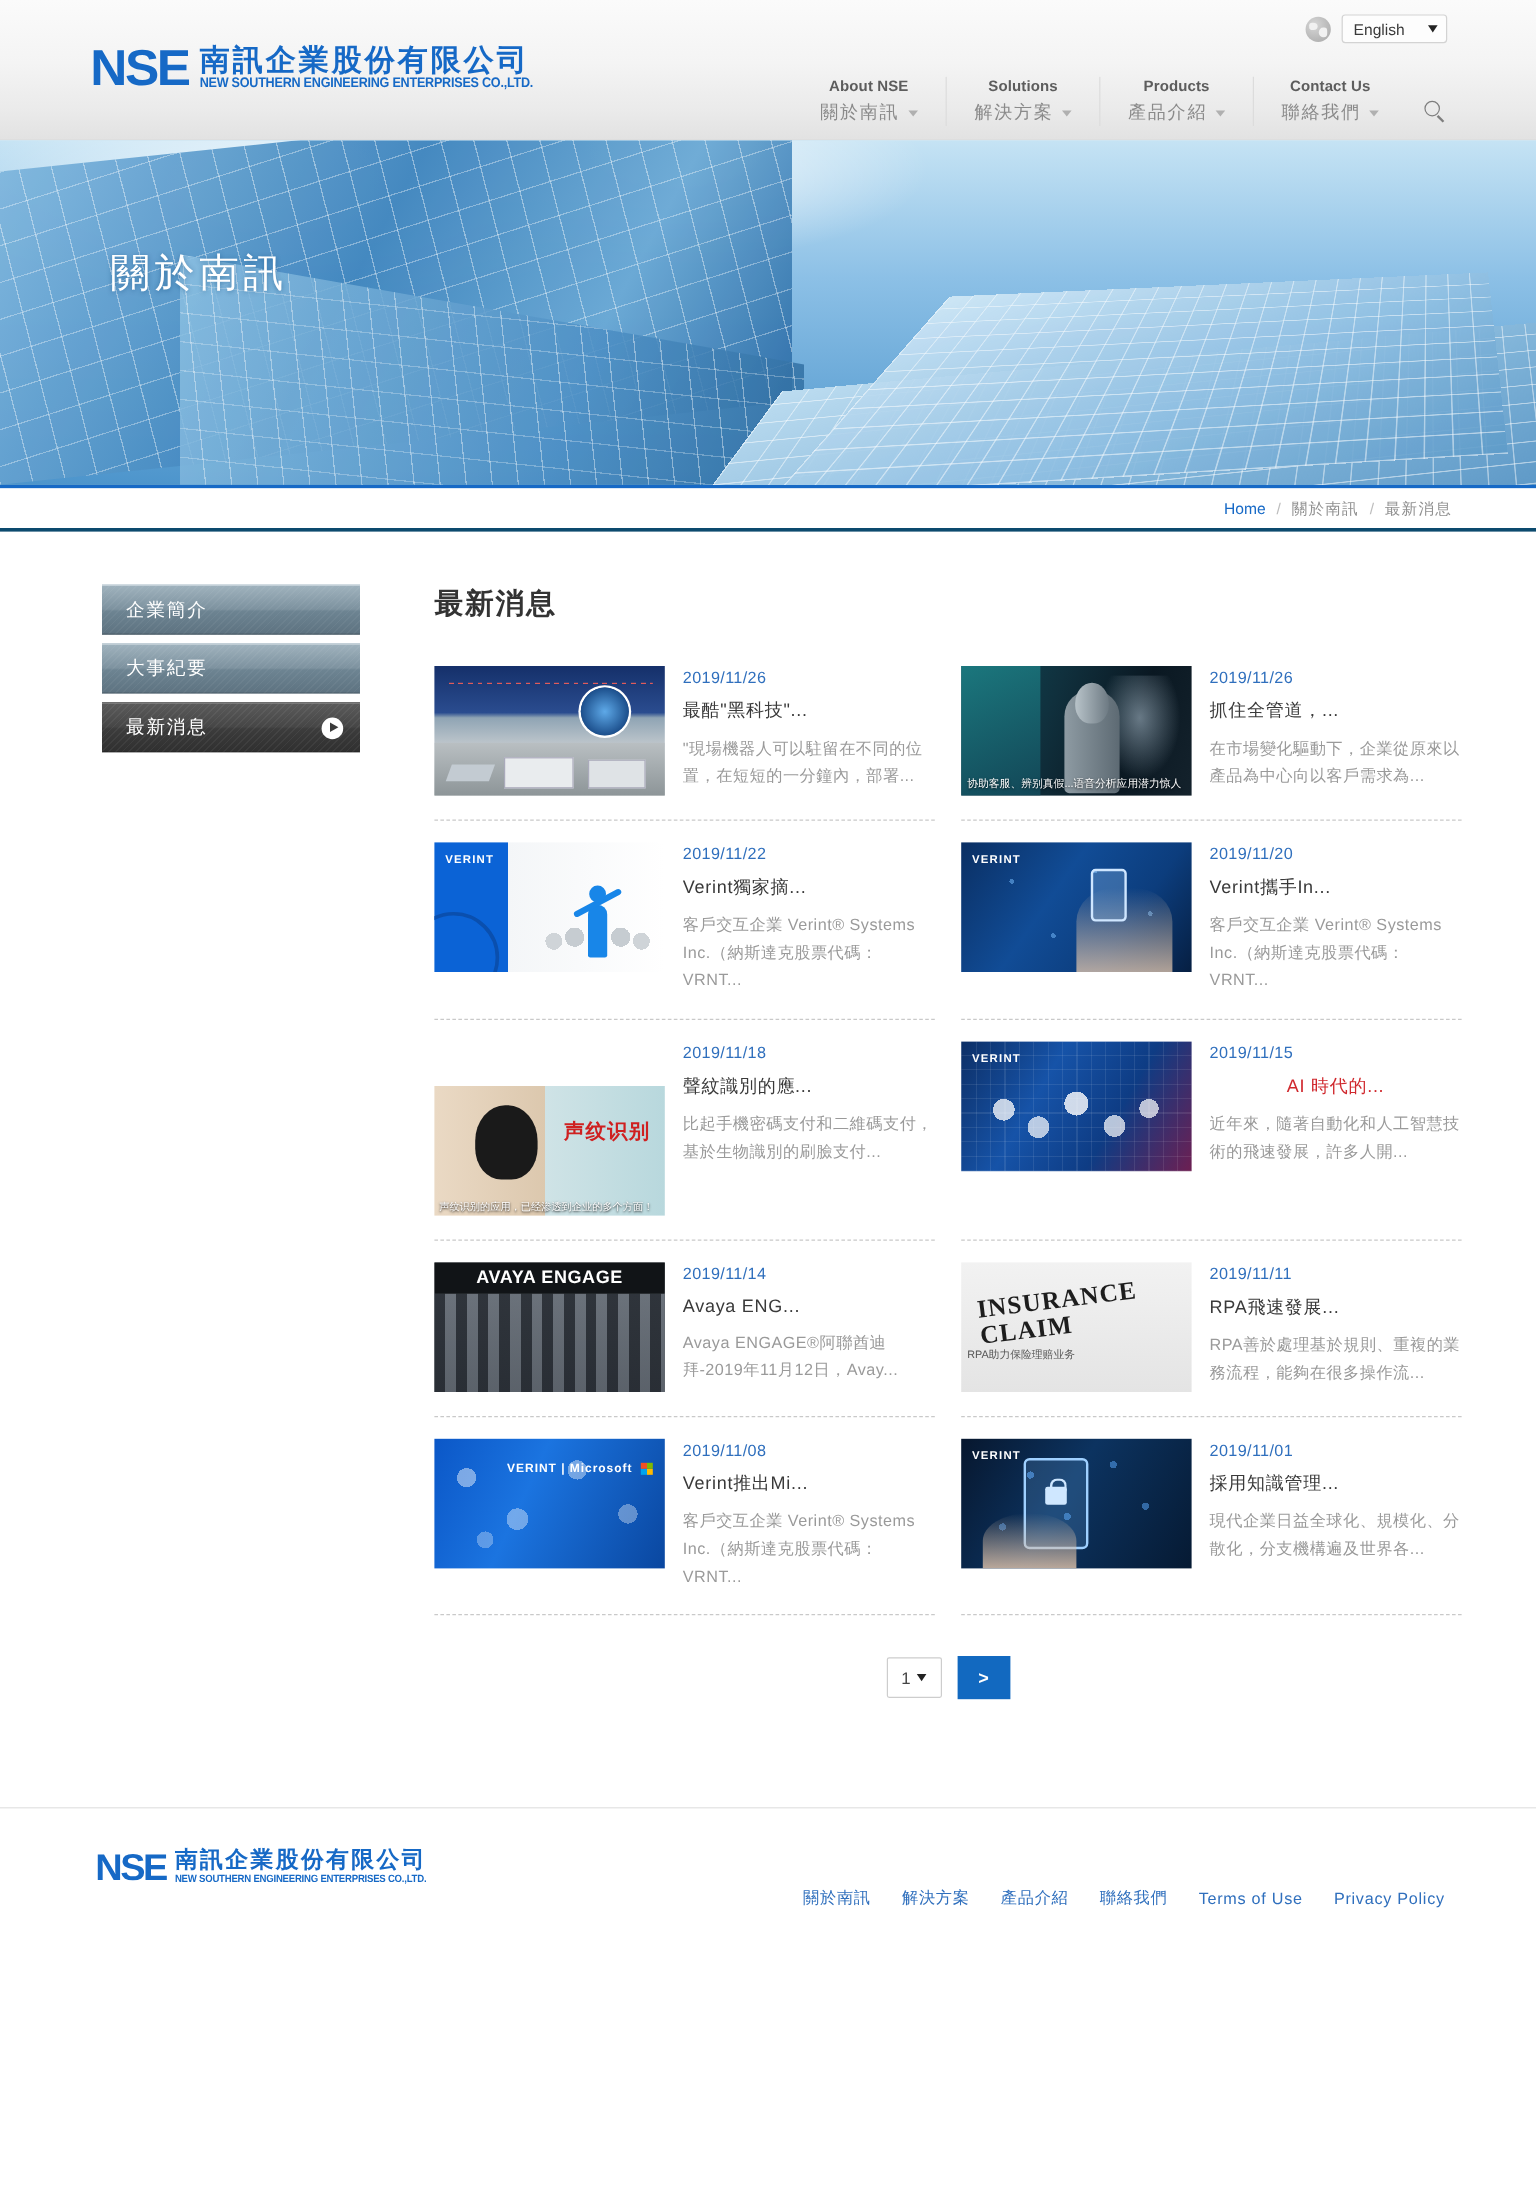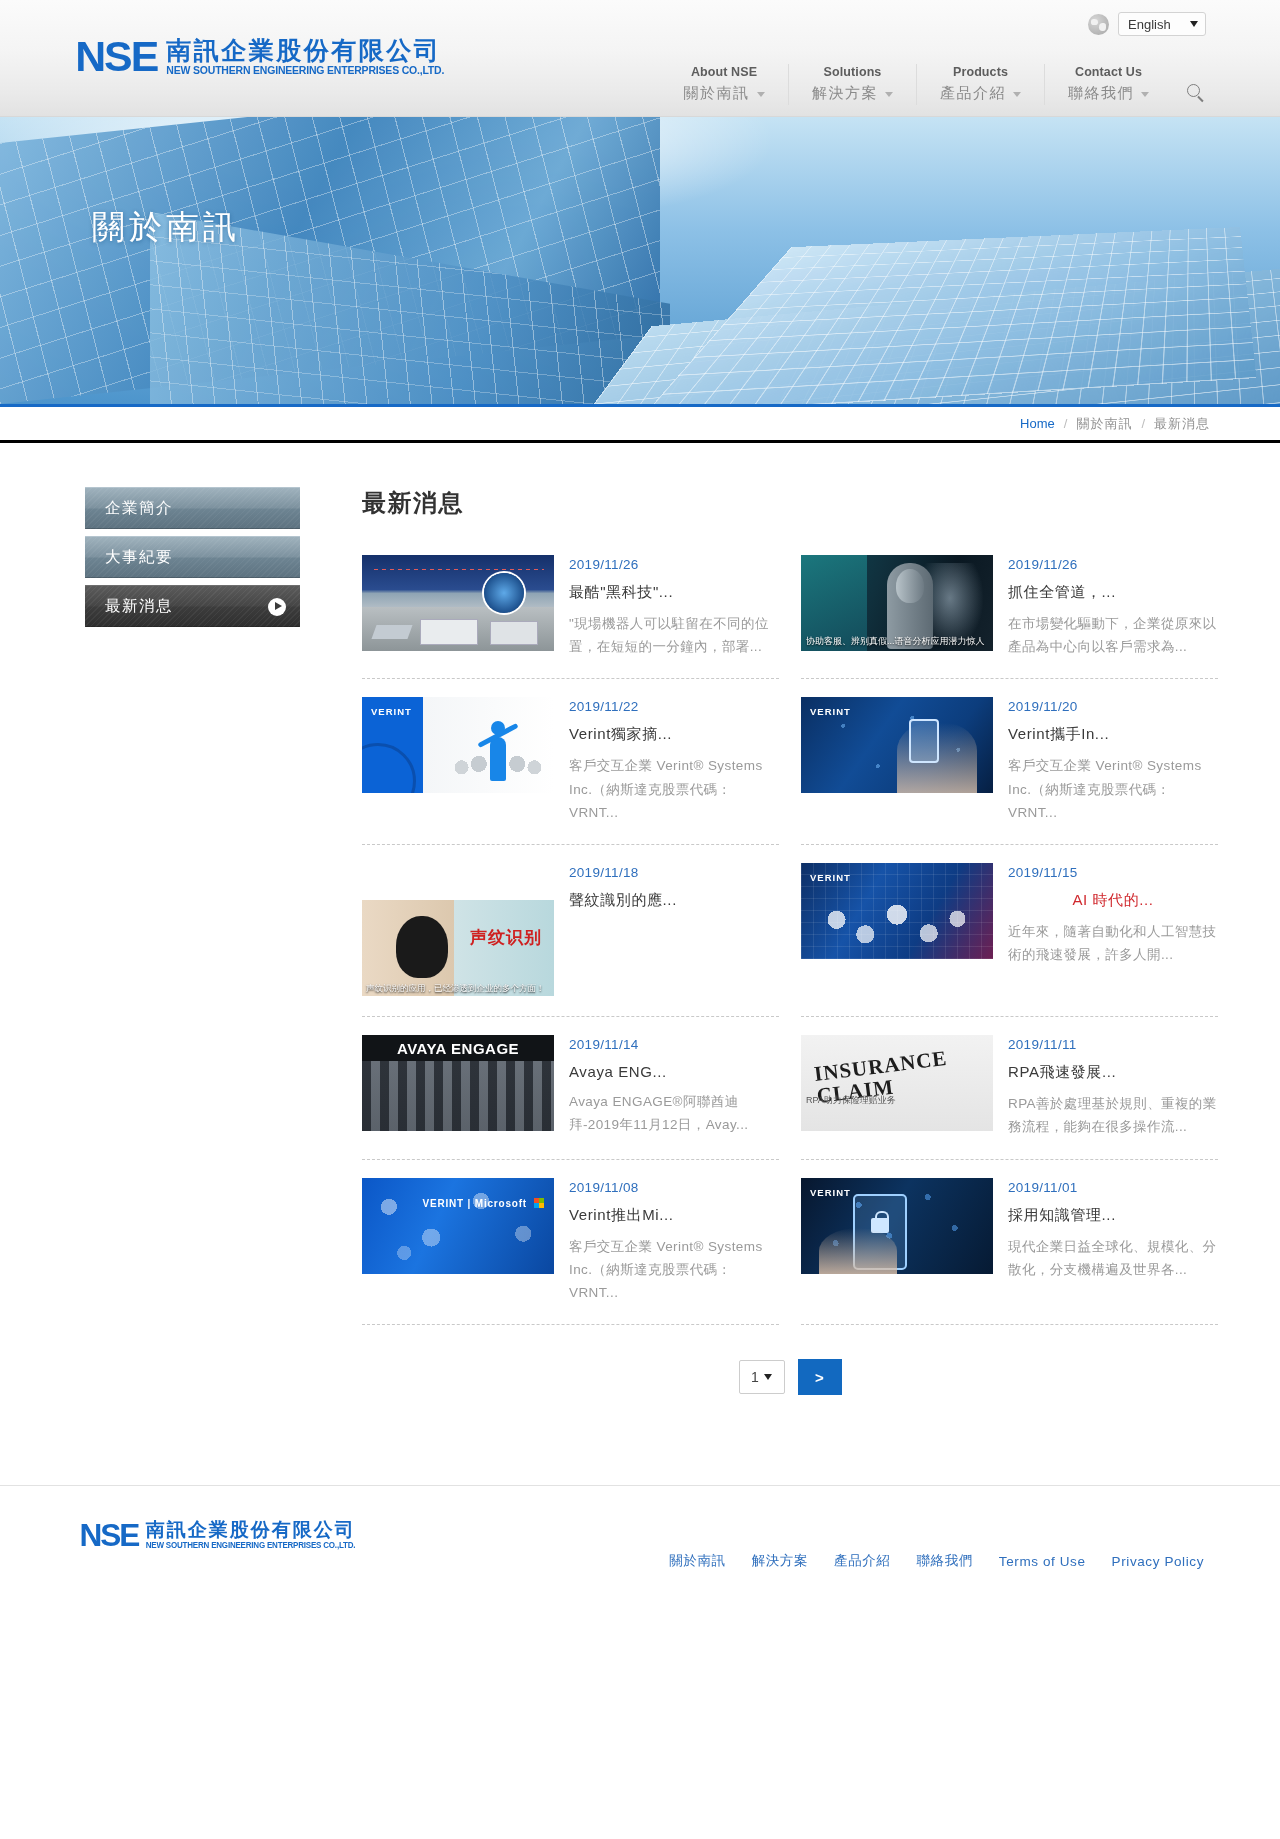--- a/index.html
+++ b/index.html
@@ -265,21 +265,21 @@
   }
 
   
   .crumbbar {
     height: 36px;
     display: flex;
     align-items: center;
     justify-content: flex-end;
     padding-right: 70px;
     font-size: 13px;
-    border-bottom: 3px solid #000000;
+    border-bottom: 3px solid #0c4a6e;
     background: #fff;
   }
   .crumb-home { color: #1669c6; }
   .crumb-sep { color: #bdbdbd; margin: 0 9px; }
   .crumb-plain { color: #909090; letter-spacing: 1px; }
 
   
   .page {
     width: 1280px;
     margin: 0 auto;
@@ -342,21 +342,21 @@
   .news-cell {
     padding: 18px 0 20px 0;
     border-bottom: 1px dashed #c9c9c9;
     display: flex;
     gap: 15px;
   }
   .news-cell:nth-child(1), .news-cell:nth-child(2) { padding-top: 0; }
 
   .thumb {
     width: 192px;
-    height: 96px;
+    height: 108px;
     flex: 0 0 192px;
     position: relative;
     overflow: hidden;
     background: #1b2b3d;
     cursor: pointer;
   }
   .thumb-cap {
     position: absolute;
     left: 5px; bottom: 4px;
     right: 5px;
@@ -765,20 +765,21 @@
 
       <article class="news-cell">
         <div class="thumb t5">
           <div class="t5-head"></div>
           <div class="t5-red">声纹识别</div>
           <div class="t5-cap">声纹识别的应用，已经渗透到企业的多个方面！</div>
         </div>
         <div class="news-body">
           <div class="news-date">2019/11/18</div>
           <div class="news-title">聲紋識別的應...</div>
+          <div class="news-sum">比起手機密碼支付和二維碼支付，基於生物識別的刷臉支付...</div>
         </div>
       </article>
 
       <article class="news-cell">
         <div class="thumb t6">
           <div class="t6-grid"></div>
           <div class="t6-icons"></div>
           <div class="verint-badge">VERINT</div>
         </div>
         <div class="news-body">

